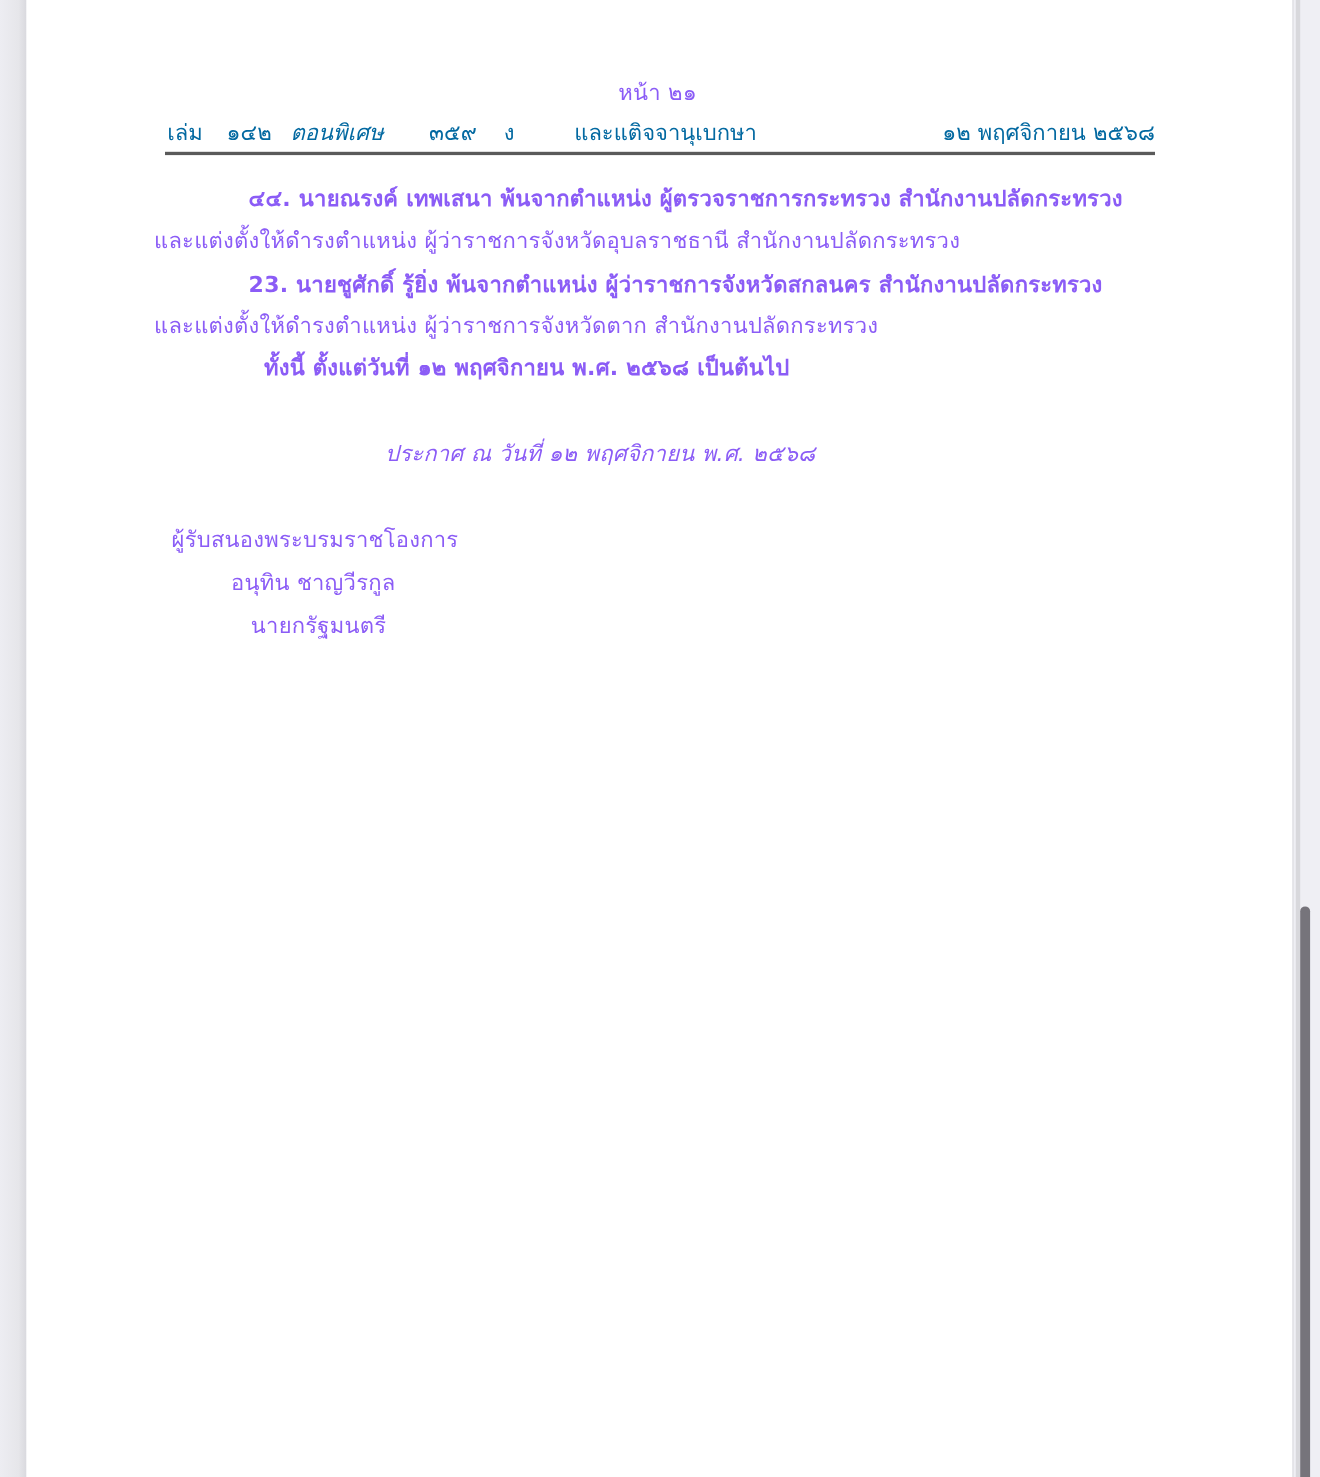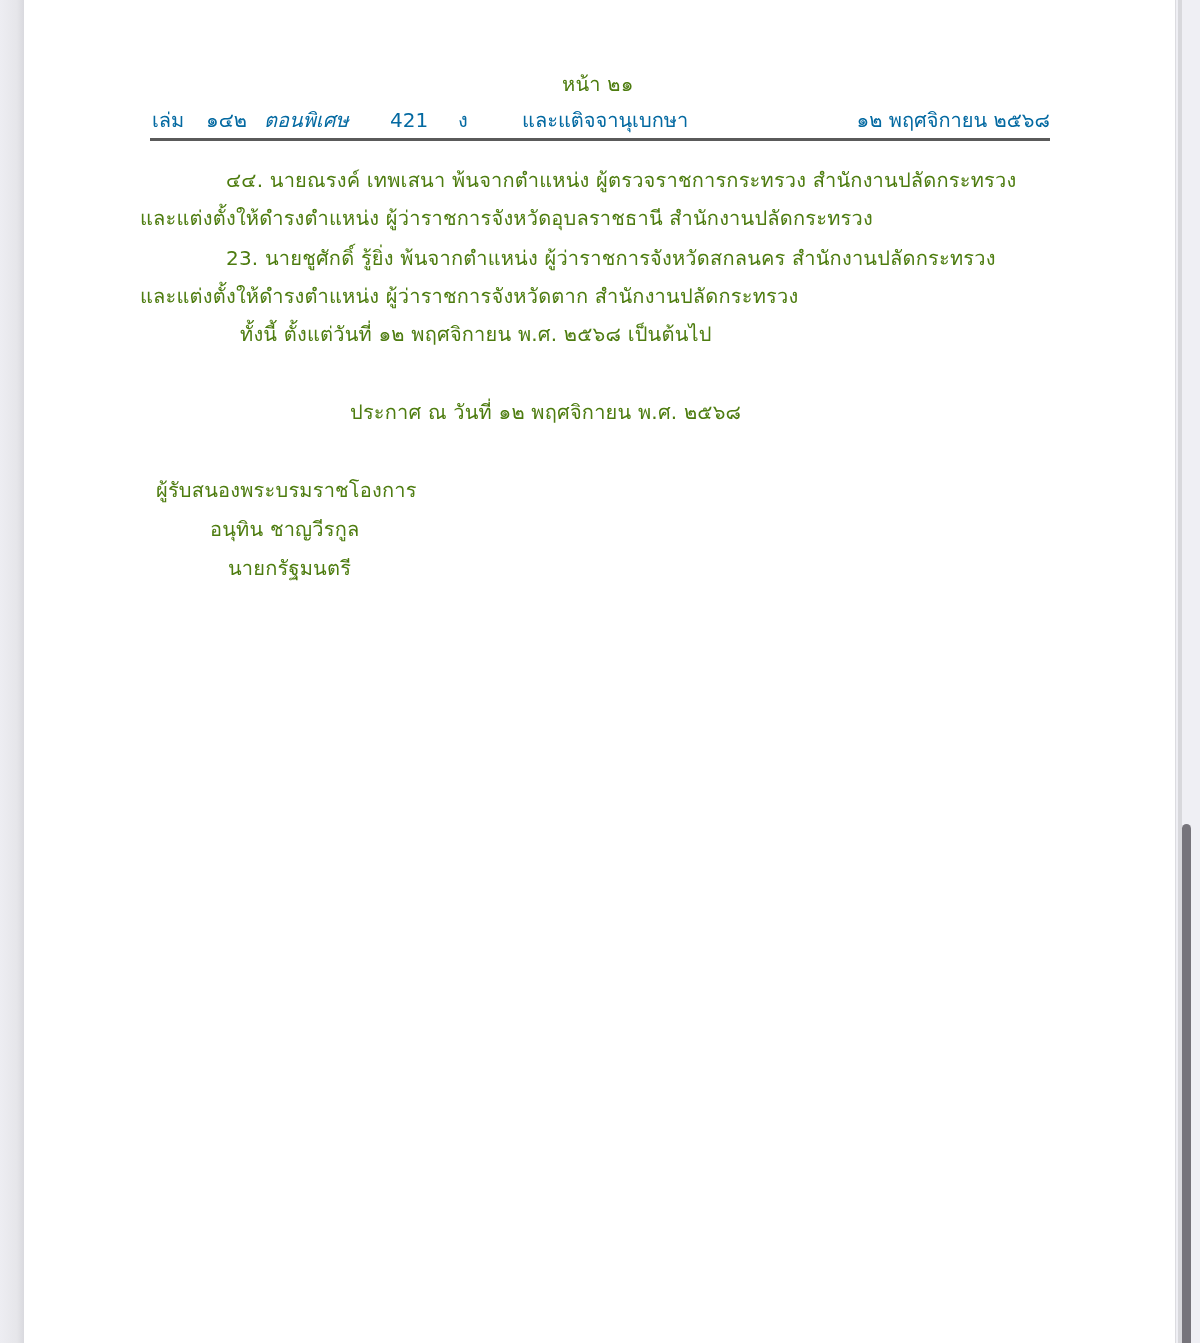--- a/index.html
+++ b/index.html
@@ -46,21 +46,21 @@
       width: 9px; height: 525px;
       background: #76747b;
       border-radius: 5px;
     }
 
     .t {
       position: absolute;
       white-space: nowrap;
       font-size: 20px;
       line-height: 24px;
-      color: #4d7c0f;
+      color: #8b5cf6;
       letter-spacing: 0.2px;
     }
     .hdr-page { left: 562px; top: 72px; }
     .hdr-row {
       position: absolute;
       left: 152px; top: 108px;
       width: 898px; height: 26px;
     }
     .hdr-row span { position: absolute; top: 0; white-space: nowrap; font-size: 20px; line-height: 24px; color: #0369a1; }
     .hdr-vol { left: 0; }
@@ -70,46 +70,46 @@
     .hdr-section { left: 306px; }
     .hdr-gazette { left: 370px; }
     .hdr-date { right: 0; }
     .hdr-rule {
       position: absolute;
       left: 150px; top: 138px;
       width: 900px; height: 3px;
       background: #5a5a5a;
     }
 
-    .p-indent { left: 226px; }
+    .p-indent { left: 226px; font-weight: bold; }
     .p-flush { left: 140px; }
     .l1 { top: 168px; }
     .l2 { top: 206px; }
     .l3 { top: 246px; }
     .l4 { top: 284px; }
-    .l5 { top: 322px; left: 240px; }
-    .l6 { top: 400px; left: 350px; }
+    .l5 { top: 322px; left: 240px; font-weight: bold; }
+    .l6 { top: 400px; left: 350px; font-style: italic; }
     .l7 { top: 478px; left: 156px; }
     .l8 { top: 517px; left: 210px; }
     .l9 { top: 556px; left: 228px; }
   </style>
 </head>
 <body>
 
 <div class="left-gutter"></div>
 
 <div class="page"></div>
 
 <div>
   <div class="t hdr-page">หน้า ๒๑</div>
   <div class="hdr-row">
     <span class="hdr-vol">เล่ม</span>
     <span class="hdr-vol-no">๑๔๒</span>
     <span class="hdr-issue">ตอนพิเศษ</span>
-    <span class="hdr-issue-no">421</span>
+    <span class="hdr-issue-no">๓๕๙</span>
     <span class="hdr-section">ง</span>
     <span class="hdr-gazette">และแติจจานุเบกษา</span>
     <span class="hdr-date">๑๒ พฤศจิกายน ๒๕๖๘</span>
   </div>
   <div class="hdr-rule"></div>
 </div>
 
 <div>
   <div class="t p-indent l1">๔๔.  นายณรงค์  เทพเสนา  พ้นจากตำแหน่ง  ผู้ตรวจราชการกระทรวง  สำนักงานปลัดกระทรวง</div>
   <div class="t p-flush l2">และแต่งตั้งให้ดำรงตำแหน่ง  ผู้ว่าราชการจังหวัดอุบลราชธานี  สำนักงานปลัดกระทรวง</div>

